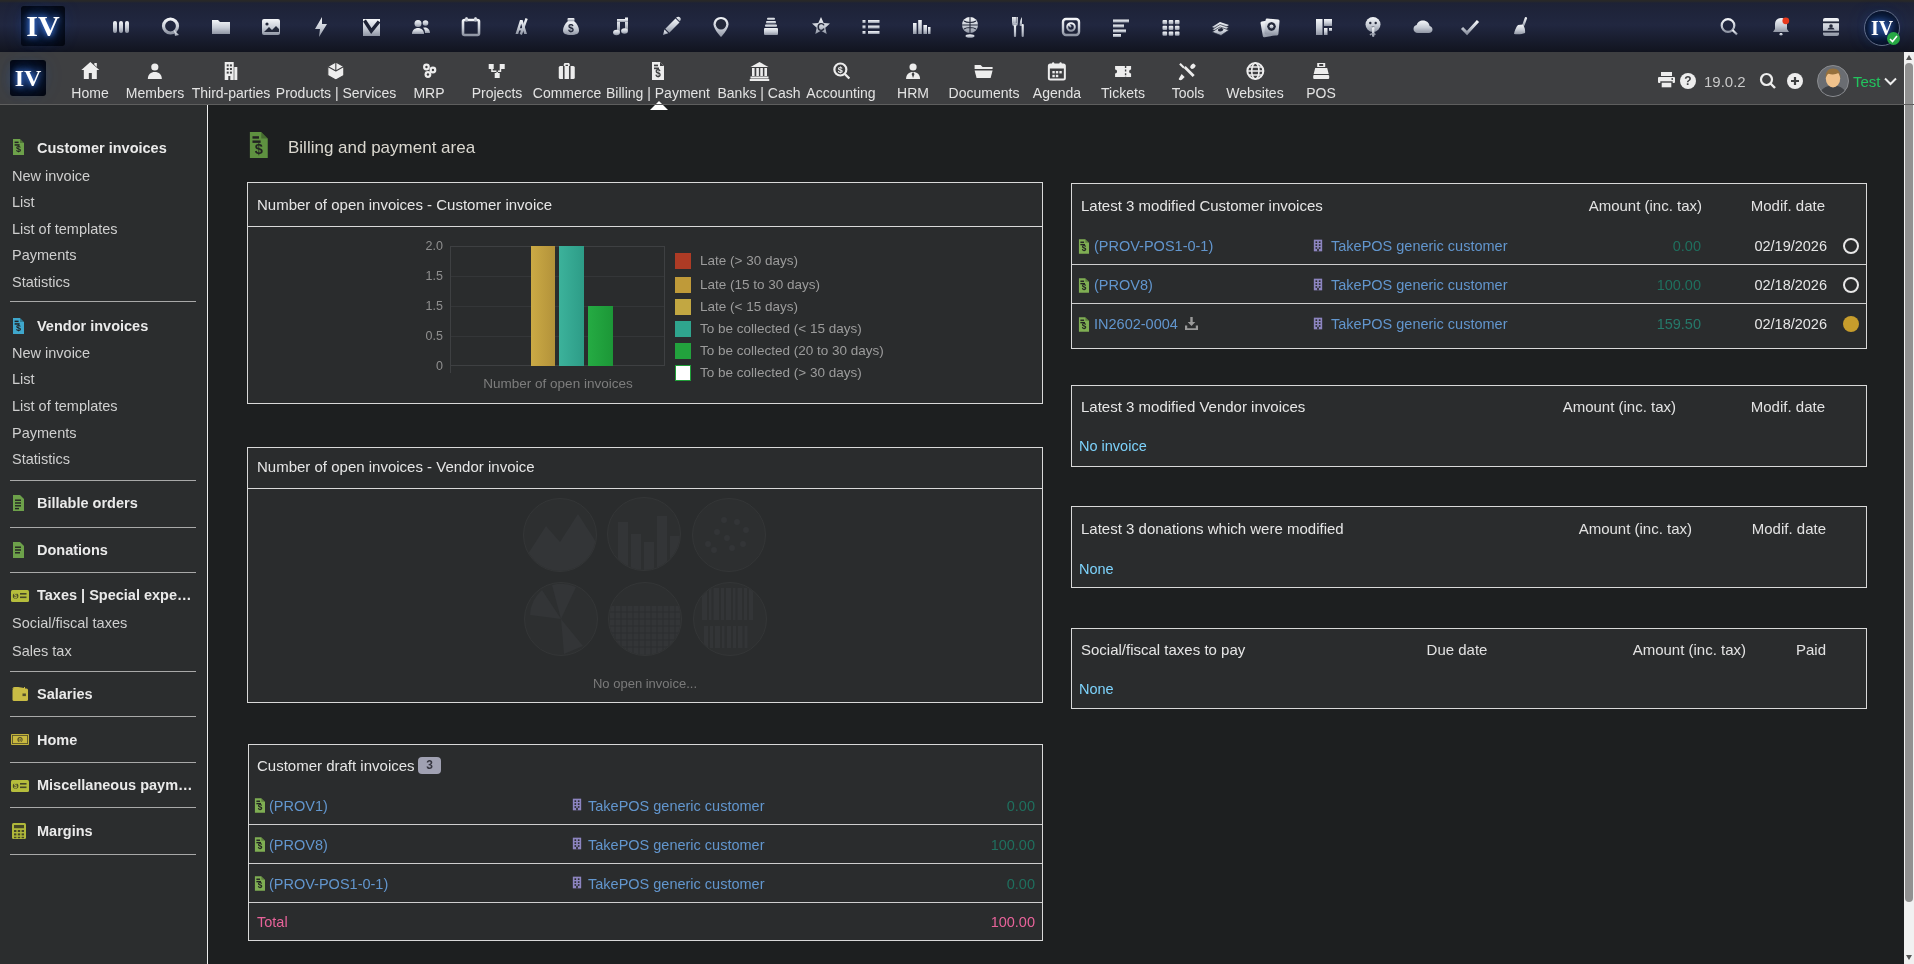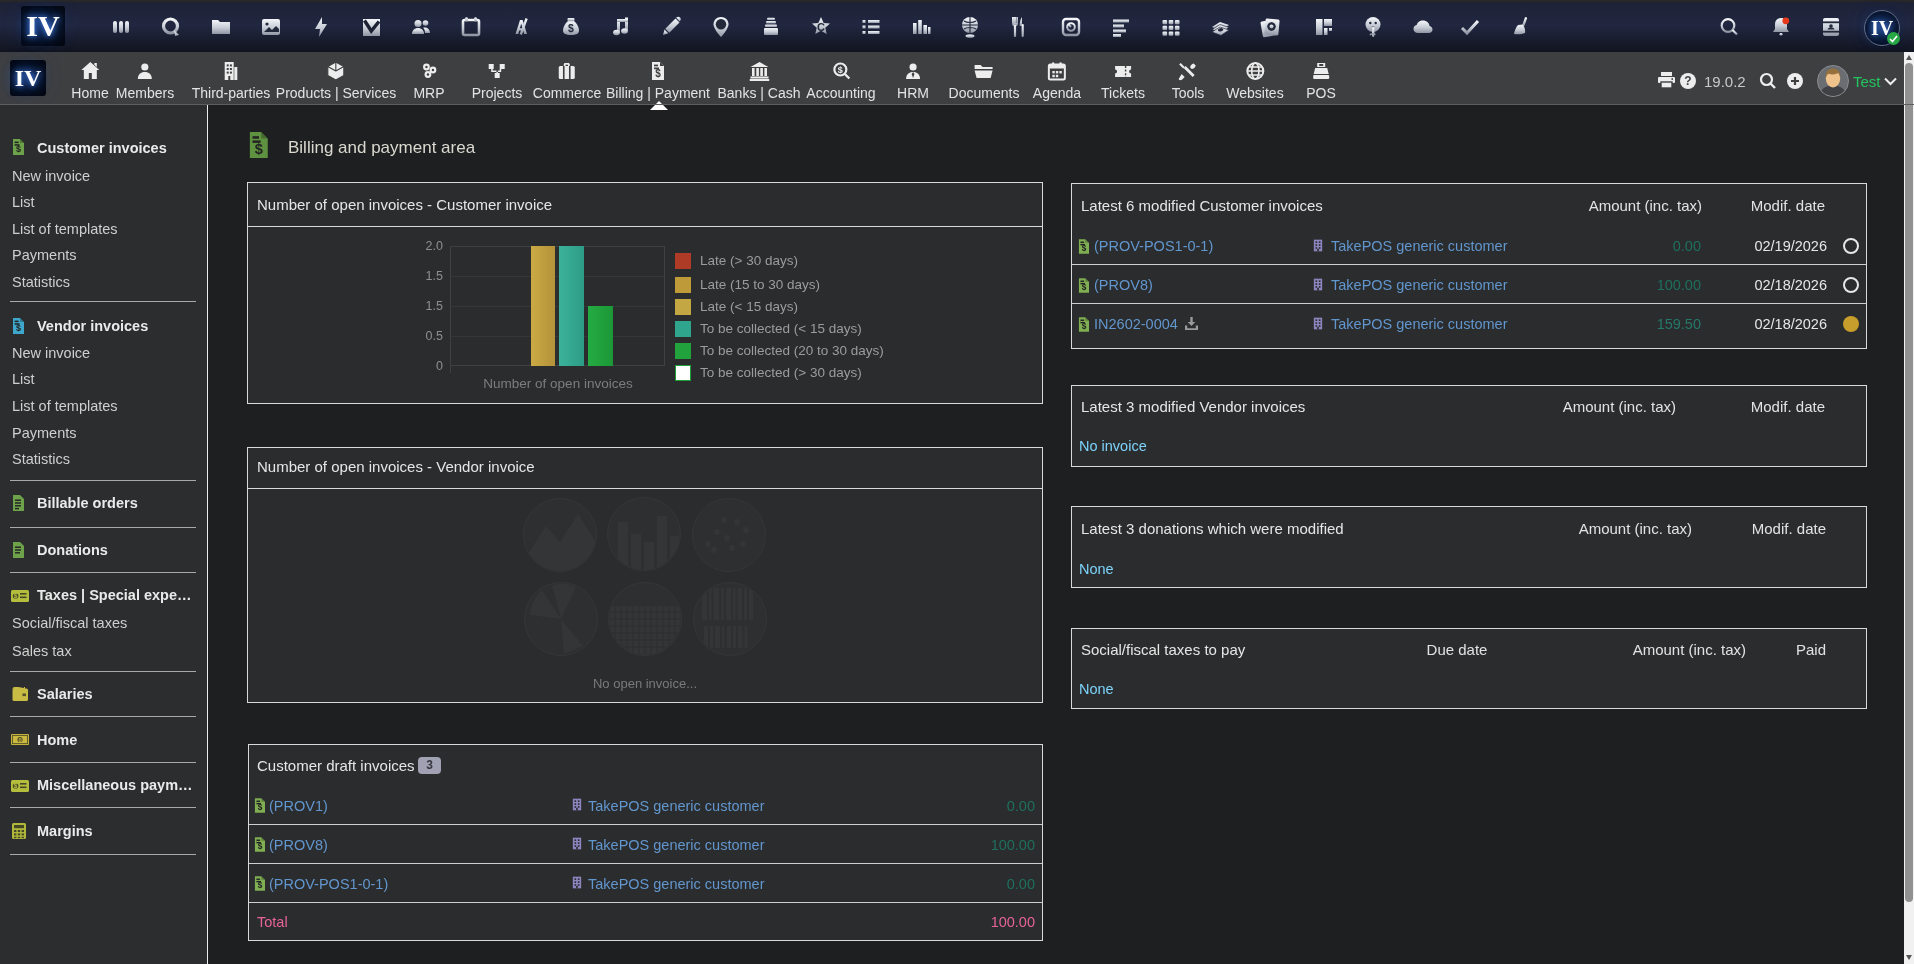--- a/index.html
+++ b/index.html
@@ -281,21 +281,21 @@
 </div>
 
 <div class="menubar"></div>
 <div class="abs" style="left:0;top:104px;width:1914px;height:1px;background:#5e5e5e;z-index:5"></div>
 <div class="logo abs" style="left:10px;top:60px;width:36px;height:36px;font-size:24px;line-height:36px">IV</div>
 <style>.mi{fill:#ededed}.mitem{top:61px}</style>
 <div class="mitem" style="left:90px"><svg width="20" height="20" viewBox="0 0 20 20">
       <path class="mi" d="M10 1 L1 9 h2.5 v9 h5 v-6 h3 v6 h5 V9 H19 z"></path>
       <path class="mi" d="M14 2 h2.5 v4 l-2.5-2.2 z"></path>
 </svg>Home</div>
-<div class="mitem" style="left:145px"><svg width="20" height="20" viewBox="0 0 20 20">
+<div class="mitem" style="left:155px"><svg width="20" height="20" viewBox="0 0 20 20">
       <circle class="mi" cx="10" cy="6" r="3.6"></circle>
       <path class="mi" d="M3 18 c0-4.5 3-7 7-7 s7 2.5 7 7 z"></path>
     </svg>Members</div>
 <div class="mitem" style="left:231px"><svg width="20" height="20" viewBox="0 0 20 20">
       <path class="mi" d="M4 1 h9 v18 h-9 z"></path>
       <g fill="#3e3f41">
         <rect x="6" y="3.4" width="2" height="2"></rect>
         <rect x="9.2" y="3.4" width="2" height="2"></rect>
         <rect x="6" y="7" width="2" height="2"></rect>
         <rect x="9.2" y="7" width="2" height="2"></rect>
@@ -688,21 +688,21 @@
 <div class="row link" style="left:269px;top:876px">(PROV-POS1-0-1)</div>
 <svg class="abs" style="left:572px;top:876px" width="10" height="13" viewBox="0 0 12 14">
     <use href="#bldg" fill="#8d85c0"></use>
   </svg>
 <div class="row link" style="left:588px;top:876px">TakePOS generic customer</div>
 <div class="row amt" style="right:879px;top:876px">0.00</div>
 <div class="row" style="left:257px;top:914px;color:#e8639a">Total</div>
 <div class="row" style="right:879px;top:914px;color:#e8639a">100.00</div>
 
 <div class="card" style="left:1071px;top:183px;width:796px;height:166px"></div>
-<div class="ctitle" style="left:1081px;top:198px">Latest 6 modified Customer invoices</div>
+<div class="ctitle" style="left:1081px;top:198px">Latest 3 modified Customer invoices</div>
 <div class="chead" style="right:212px;top:198px">Amount (inc. tax)</div>
 <div class="chead" style="right:89px;top:198px">Modif. date</div>
 <div class="rdiv" style="left:1072px;top:264px;width:794px"></div>
 <div class="rdiv" style="left:1072px;top:303px;width:794px"></div>
 <svg class="abs" style="left:1078px;top:239px" width="11" height="15" viewBox="0 0 12 16">
     <use href="#inv" fill="#7fae53"></use>
   </svg>
 <div class="row link" style="left:1094px;top:238px">(PROV-POS1-0-1)</div>
 <svg class="abs" style="left:1313px;top:239px" width="10" height="13" viewBox="0 0 12 14">
     <use href="#bldg" fill="#8d85c0"></use>

